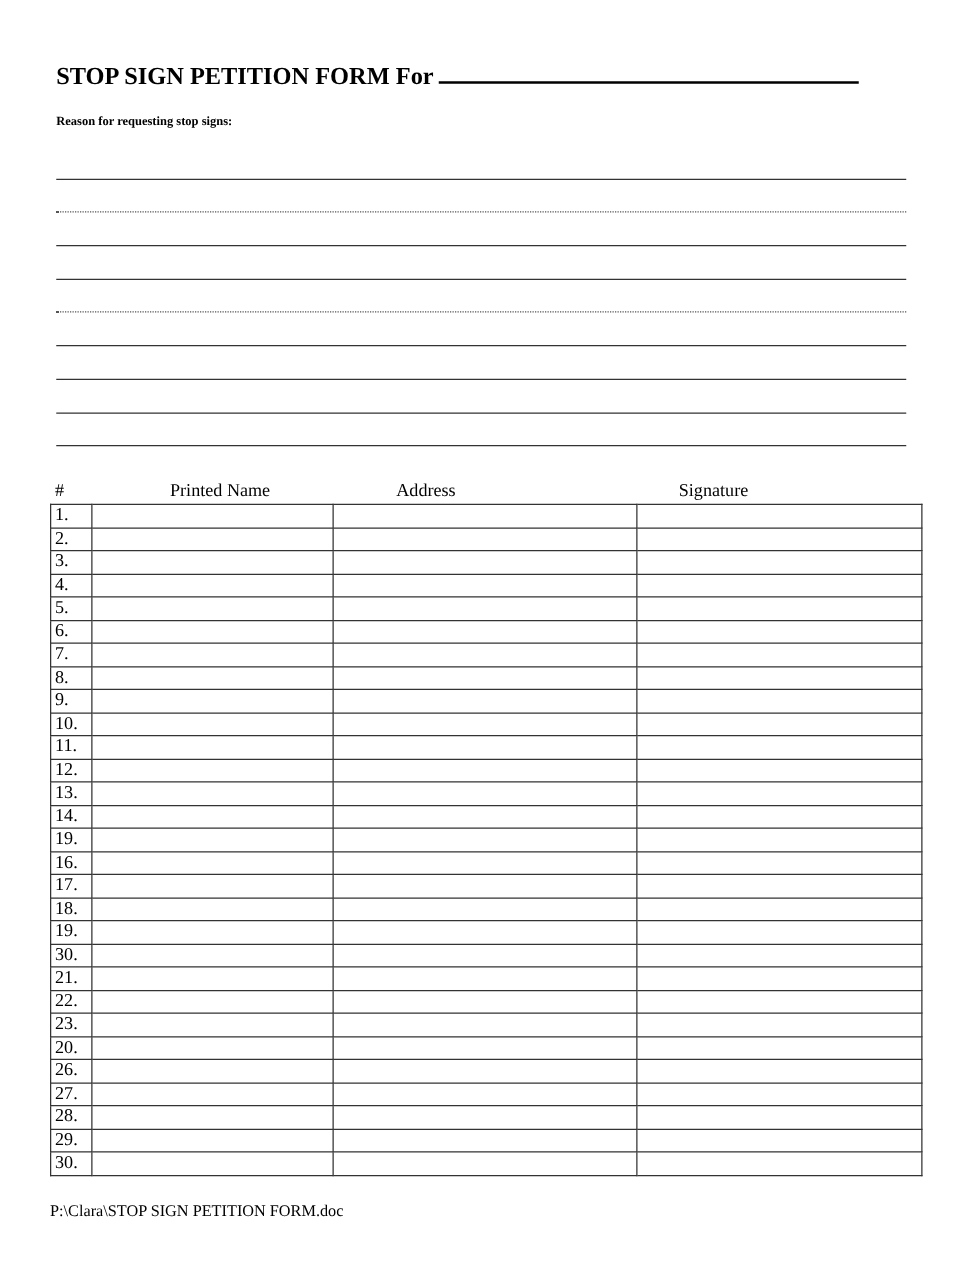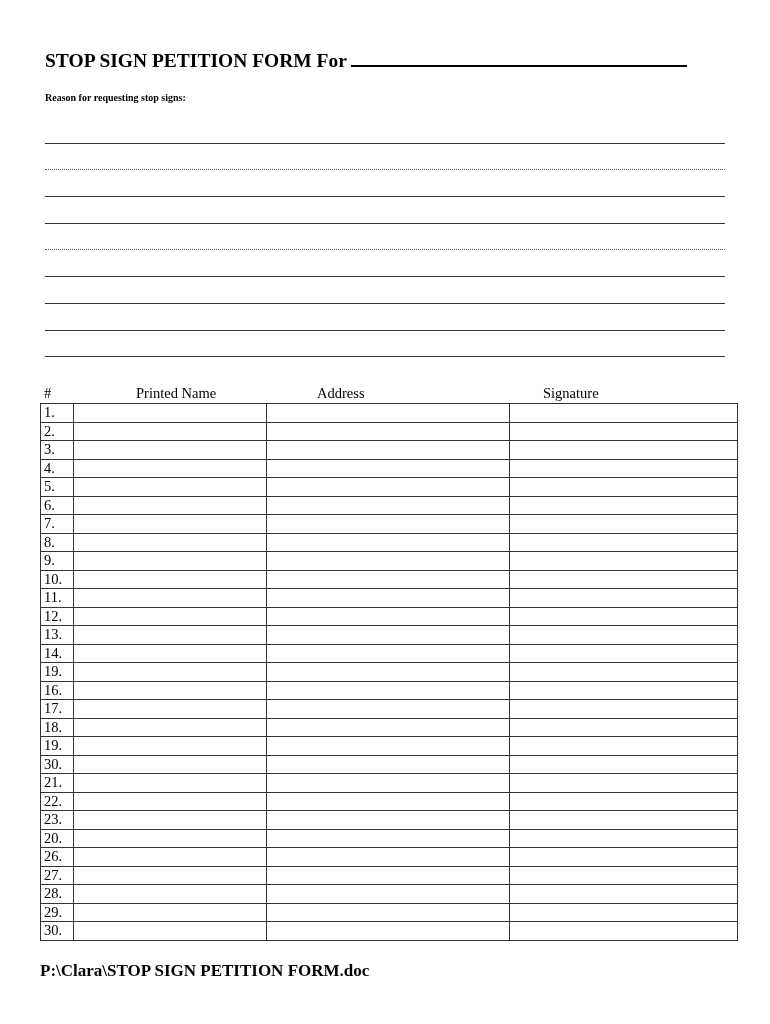--- a/index.html
+++ b/index.html
@@ -8,21 +8,21 @@
   .title-blank { display:inline-block; width:336px; border-bottom:2px solid #000; height:18px; vertical-align:baseline; margin-left:4px; }
   .reason-label { position:absolute; left:45px; top:92px; font-size:10px; font-weight:bold; }
   .reason-line { position:absolute; left:45px; width:680px; height:0; border-top:1px solid #333; }
   .reason-line.dotted { border-top:1px dotted #555; }
   .hdr { position:absolute; top:385px; font-size:14.5px; }
   table.sig { position:absolute; left:40px; top:403px; width:698px; border-collapse:collapse; font-size:14.5px; }
   table.sig td { border:1px solid #333; height:17.5px; padding:0 0 0 3px; line-height:17px; }
   table.sig td.num { width:29px; }
   table.sig td.name { width:189px; }
   table.sig td.addr { width:239px; }
-  .footer { position:absolute; left:40px; top:961px; font-size:17px;font-weight:bold; }
+  .footer { position:absolute; left:40px; top:961px; font-size:13px; }
 </style>
 </head>
 <body>
 
 <div class="title">
   <span>STOP SIGN PETITION FORM For</span><span class="title-blank"></span>
 </div>
 
 <div class="reason-label">Reason for requesting stop signs:</div>
 

